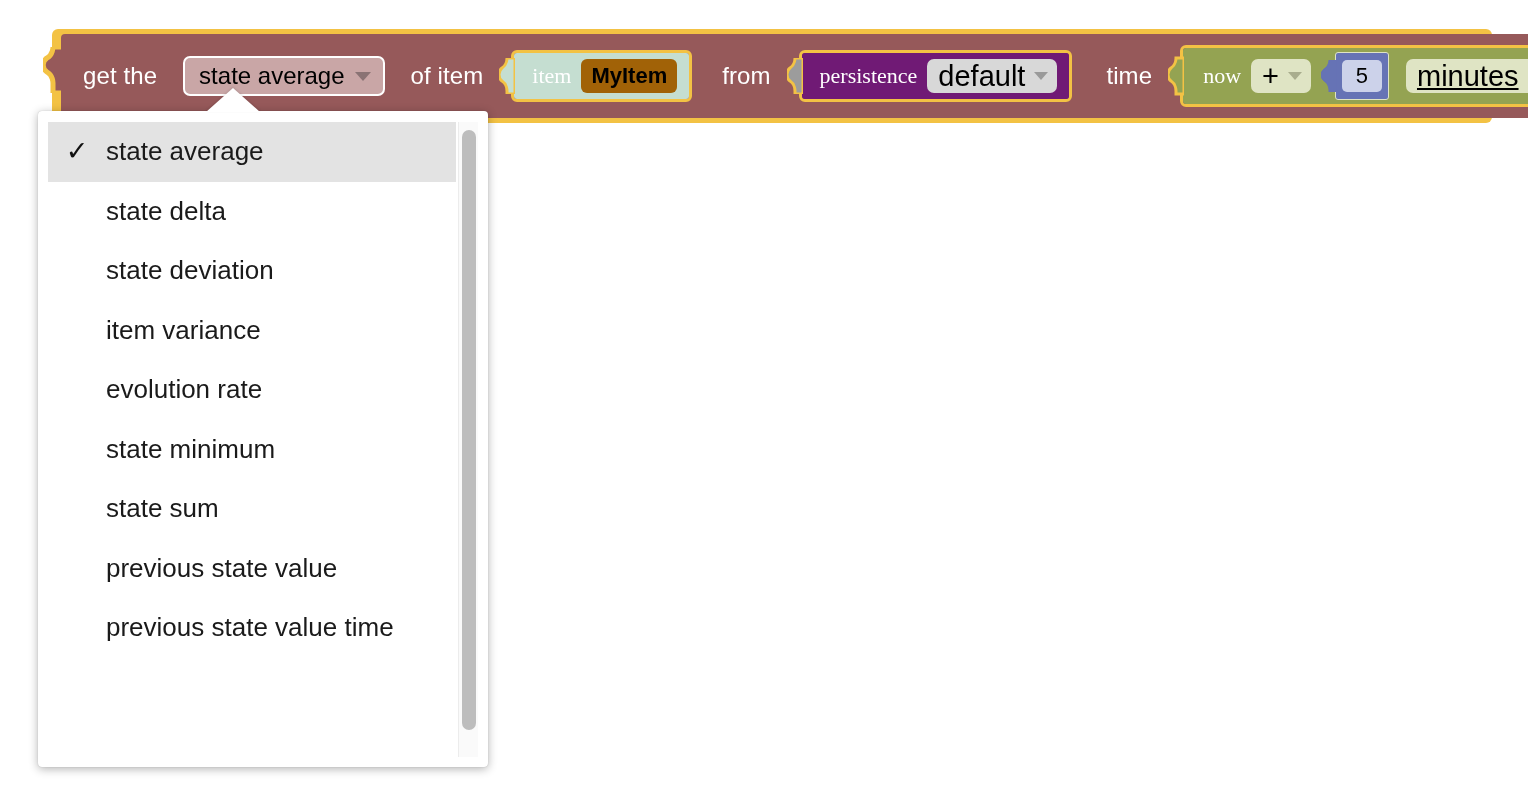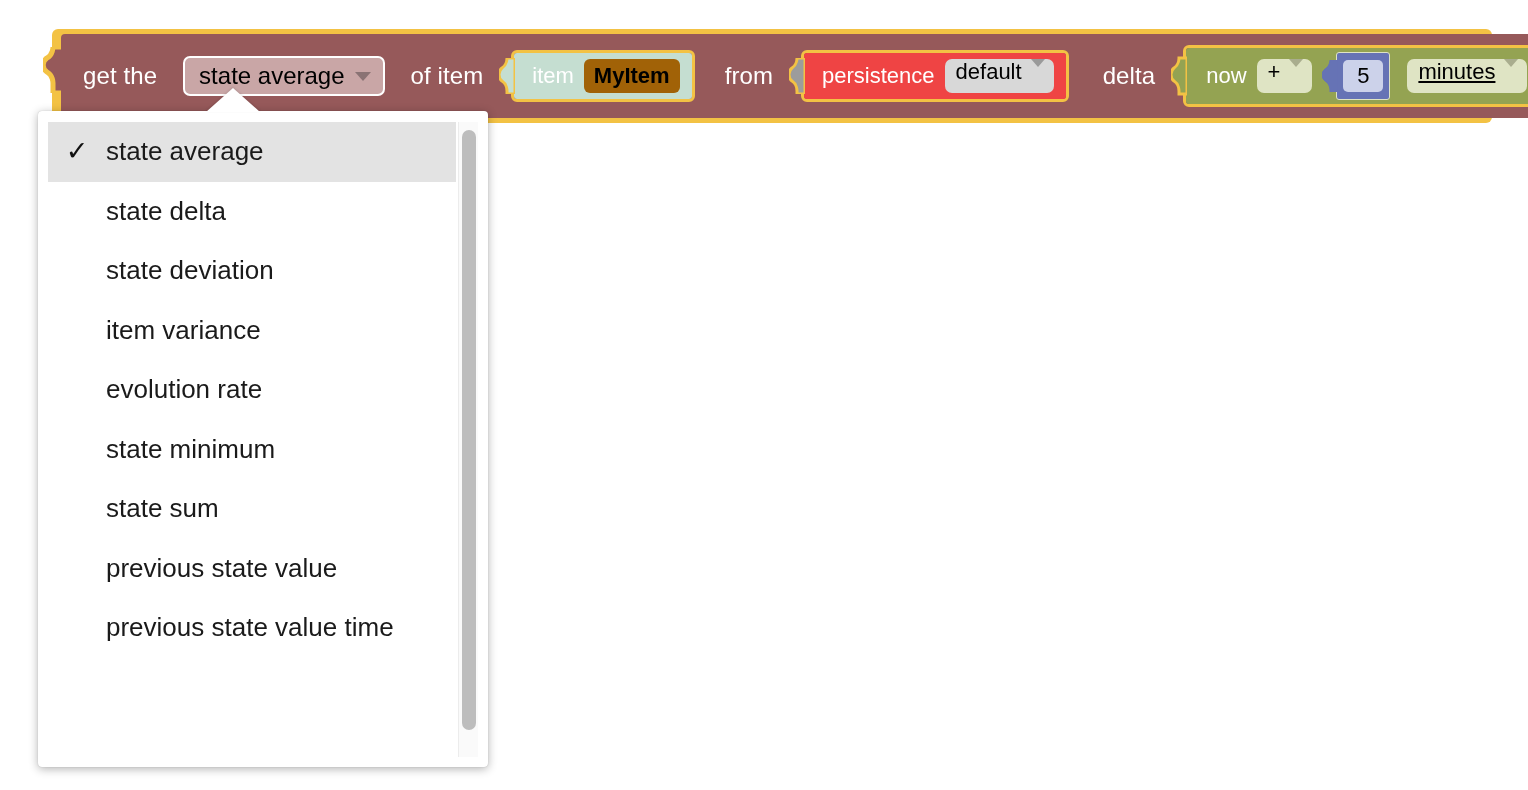--- a/index.html
+++ b/index.html
@@ -125,58 +125,60 @@
     align-items: center;
     gap: 10px;
     height: 100%;
     padding: 0 12px 0 18px;
     border-radius: 3px;
     box-sizing: border-box;
     white-space: nowrap;
   }
 
   .nested-inner.item-blk { background: #c5ded1; }
-  .nested-inner.pers-blk { background: #ef4444; }
+  .nested-inner.pers-blk { background: #701a75; }
   .nested-inner.time-blk { background: #94a352; }
 
   .plug {
     position: absolute;
     left: -15px;
     top: 50%;
     transform: translateY(-50%);
     width: 16px;
     height: 36px;
     pointer-events: none;
   }
 
   .nested-label-white {
     color: #ffffff;
     font-size: 22px;
+    font-family: Liberation Serif, serif;
   }
 
   .text-field {
     display: inline-flex;
     align-items: center;
     height: 34px;
     padding: 0 10px;
     border-radius: 6px;
     background: #a16207;
     color: #000000;
     font-size: 22px;
     font-weight: bold;
     white-space: nowrap;
   }
 
   .field-dd-sm {
     display: inline-flex;
+    align-items: center;
     gap: 9px;
     height: 34px;
     padding: 0 9px 0 11px;
     border-radius: 7px;
-    font-size: 22px;
+    font-size: 29px;
     color: #000;
     white-space: nowrap;
     cursor: pointer;
   }
 
   .field-dd-sm.gray  { background: #d8d8d8; }
   .field-dd-sm.olive { background: #dfe4c4; }
 
   .caret-sm {
     width: 0; height: 0;
@@ -351,21 +353,21 @@
           <span class="nested-inner pers-blk">
             <span class="nested-label-white">persistence</span>
             <span class="field-dd-sm gray">
               <span>default</span>
               <span class="caret-sm"></span>
             </span>
           </span>
         </span>
       </span>
 
-      <span class="blk-label" style="margin:0 16px 0 22px;">delta</span>
+      <span class="blk-label" style="margin:0 16px 0 22px;">time</span>
 
       <span class="socket">
         <span class="nested" style="height:62px;">
           <svg class="plug" style="height:40px;" viewBox="0 0 16 36">
             <path d="M16 0 H8 C8 0 8 7 3 10 C-1 13 -1 20 3 23 C8 26 8 33 8 33 V36 H16 Z" fill="#94a352" stroke="#f3c244" stroke-width="3"></path>
           </svg>
           <span class="nested-inner time-blk" style="padding:0 12px 0 20px;">
             <span class="nested-label-white">now</span>
             <span class="field-dd-sm olive">
               <span>+</span>

